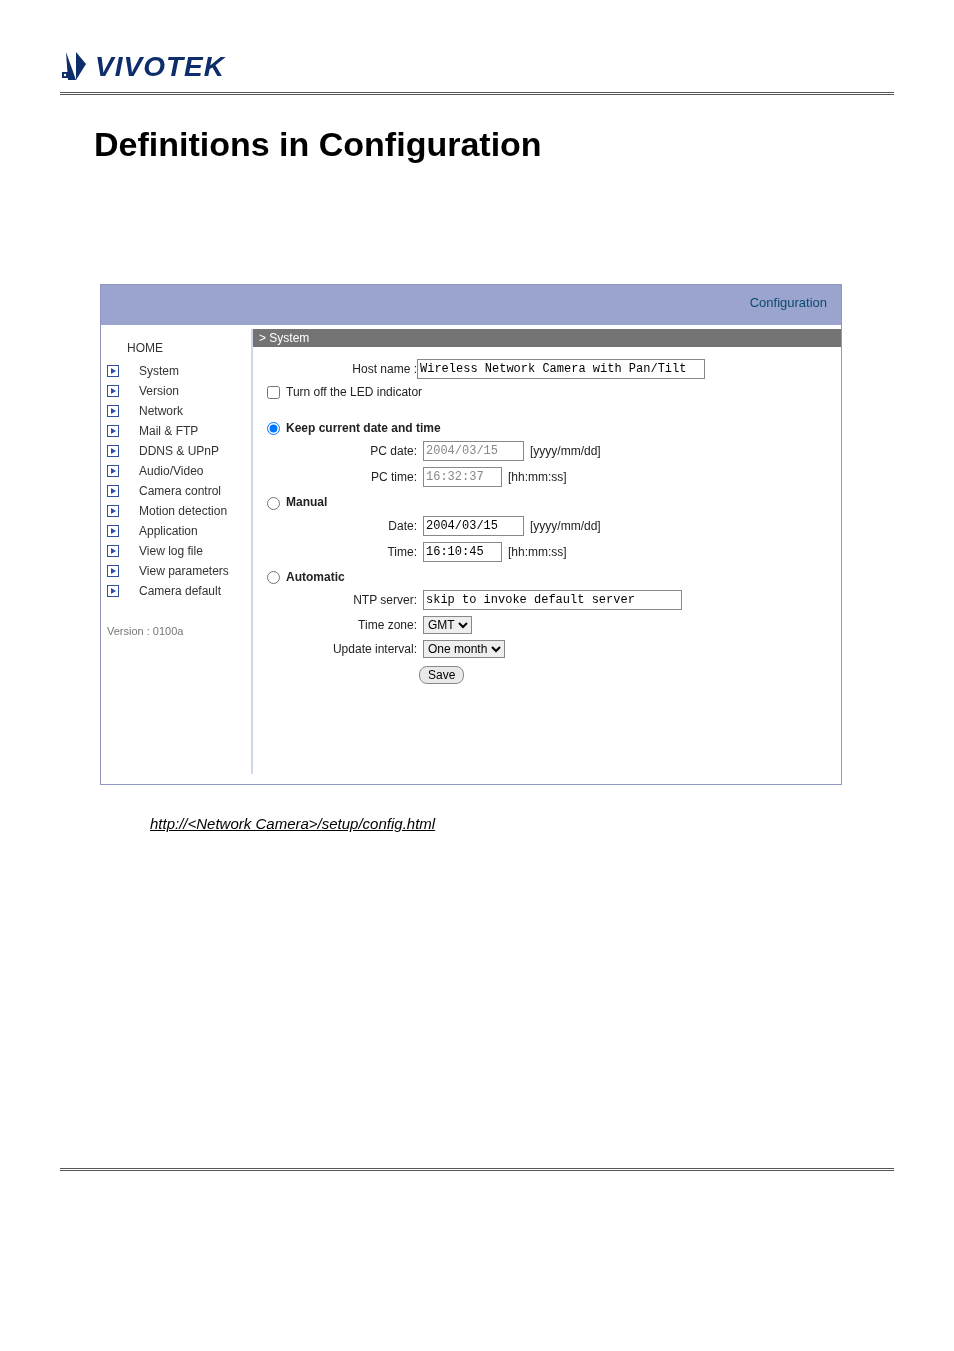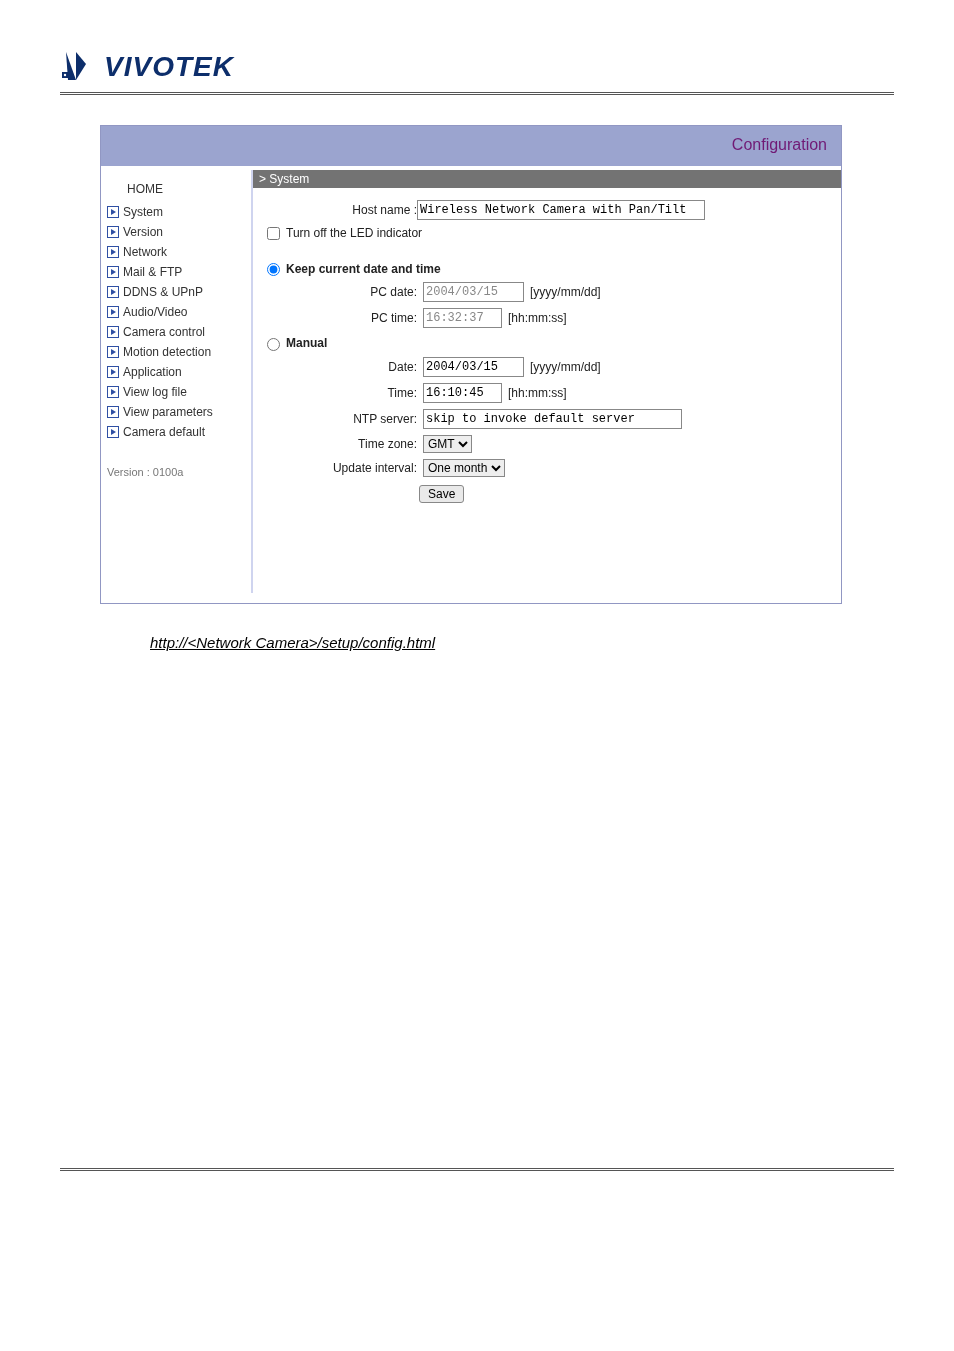--- a/index.html
+++ b/index.html
@@ -1,47 +1,47 @@
 <!DOCTYPE html>
 <html><head>
 <meta charset="utf-8">
 <style>
 html,body{margin:0;padding:0;font-family:Verdana,Arial,sans-serif;background:#fff;color:#000}
 .page{width:954px;min-height:1351px;position:relative;box-sizing:border-box;padding:50px 60px 0 60px}
-.logo-row{display:flex;align-items:center;gap:16px;margin-bottom:8px}
+.logo-row{display:flex;align-items:center;gap:7px;margin-bottom:8px}
 .logo-mark{width:28px;height:34px;position:relative}
 .logo-mark svg{width:100%;height:100%}
 .logo-text{font-family:Arial,sans-serif;font-weight:900;font-style:italic;font-size:28px;letter-spacing:1px;color:#0d2e6b}
 .hr-dbl{border-top:3px double #555;margin:4px 0 30px 0}
 .hr-dbl2{border-top:3px double #555;margin:60px 0 0 0;position:absolute;bottom:180px;left:60px;right:60px}
 h1{font-family:Verdana,Arial,sans-serif;font-weight:900;font-size:34px;margin:0 0 120px 34px}
 .app{width:740px;margin-left:40px;border:1px solid #9197c3}
 .titlebar{background:#9ba4cf;height:40px;position:relative}
-.titlebar span{position:absolute;right:14px;top:10px;color:#701a75;font-size:16px}
+.titlebar span{position:absolute;right:14px;top:10px;color:#0c4a6e;font-size:13px}
 .cols{display:flex}
 .sidebar{width:150px;box-sizing:border-box;padding:10px 0 0 0;font-size:12px;color:#333;position:relative}
 .sidebar .home{padding:6px 0 6px 26px}
 .sidebar ul{list-style:none;margin:0;padding:0}
-.sidebar li{display:flex;align-items:center;gap:4px;padding:3px 16px 3px 6px}
+.sidebar li{display:flex;align-items:center;gap:20px;padding:3px 16px 3px 6px}
 .arrow-icon{width:12px;height:12px;border:1px solid #2f4fa3;background:#fff;display:inline-flex;align-items:center;justify-content:center;box-sizing:border-box}
 .arrow-icon:before{content:"";border-left:5px solid #2f4fa3;border-top:3px solid transparent;border-bottom:3px solid transparent}
 .version{padding:24px 0 0 6px;font-size:11px;color:#777}
 .vdiv{width:2px;background:#cfd4ef;align-self:stretch;margin-top:4px;margin-bottom:10px}
 .main{flex:1;padding:0 14px 20px 14px;font-size:12px;color:#222}
 .crumb{background:#737373;color:#fff;padding:2px 6px;margin:4px -14px 12px -14px;font-size:12px}
 .row{display:flex;align-items:center;margin:6px 0}
 .lbl{width:150px;text-align:right;font-weight:400;font-size:12px}
 .lblr{width:150px;text-align:right;padding-right:6px;font-size:12px}
 input[type=text]{font-family:Liberation Mono, monospace;font-size:12px;padding:2px 2px;border:1px solid #888;background:#fff}
 input[type=text].ro{color:#888}
 select{font-family:inherit;font-size:12px;border:1px solid #888;background:#eee}
 input[type=checkbox],input[type=radio]{margin:0 6px 0 0;vertical-align:middle}
 .hint{margin-left:6px;font-size:12px}
 .save-row{margin:8px 0 0 152px}
-button.save{font-family:inherit;font-size:12px;padding:1px 8px;border:1px solid #888;background:#e9e9e9;border-radius:3px}
+button.save{font-family:inherit;font-size:12px;padding:1px 8px;border:1px solid #888;background:#e9e9e9;border-radius:8px}
 .opt{font-weight:700;margin:8px 0 4px 0}
 .opt input{font-weight:400}
 .footer-url{margin:30px 0 0 90px;font-style:italic;font-size:15px;text-decoration:underline}
 </style>
 </head>
 <body>
 
 <div class="page">
 
   <div class="logo-row">
@@ -50,20 +50,21 @@
           <rect x="2" y="22" width="6" height="6" fill="#0d2e6b"></rect>
           <circle cx="5" cy="25" r="1.2" fill="#fff"></circle>
           <path d="M6 2 L16 30 L8 30 Z" fill="#0d2e6b"></path>
           <path d="M16 2 L26 14 L16 30 Z" fill="#0d2e6b"></path>
         </svg>
     </div>
     <div class="logo-text">VIVOTEK</div>
   </div>
   <div class="hr-dbl"></div>
 
+  <h1>Definitions in Configuration</h1>
 
   <div class="app">
     <div class="titlebar">
       <span>Configuration</span>
     </div>
     <div class="cols">
 
       <div class="sidebar">
         <div class="home">HOME</div>
         <ul>
@@ -156,20 +157,23 @@
           <div class="lblr">Date:</div>
           <input type="text" size="12" value="2004/03/15" style="">
           <span class="hint">[yyyy/mm/dd]</span>
         </div>
         <div class="row">
           <div class="lblr">Time:</div>
           <input type="text" size="9" value="16:10:45" style="">
           <span class="hint">[hh:mm:ss]</span>
         </div>
 
+        <div class="opt">
+          <input type="radio" name="tm" style=""><span>Automatic</span>
+        </div>
         <div class="row">
           <div class="lblr">NTP server:</div>
           <input type="text" size="34" value="skip to invoke default server" style="">
         </div>
         <div class="row">
           <div class="lblr">Time zone:</div>
           <select><option>GMT</option></select>
         </div>
         <div class="row">
           <div class="lblr">Update interval:</div>

